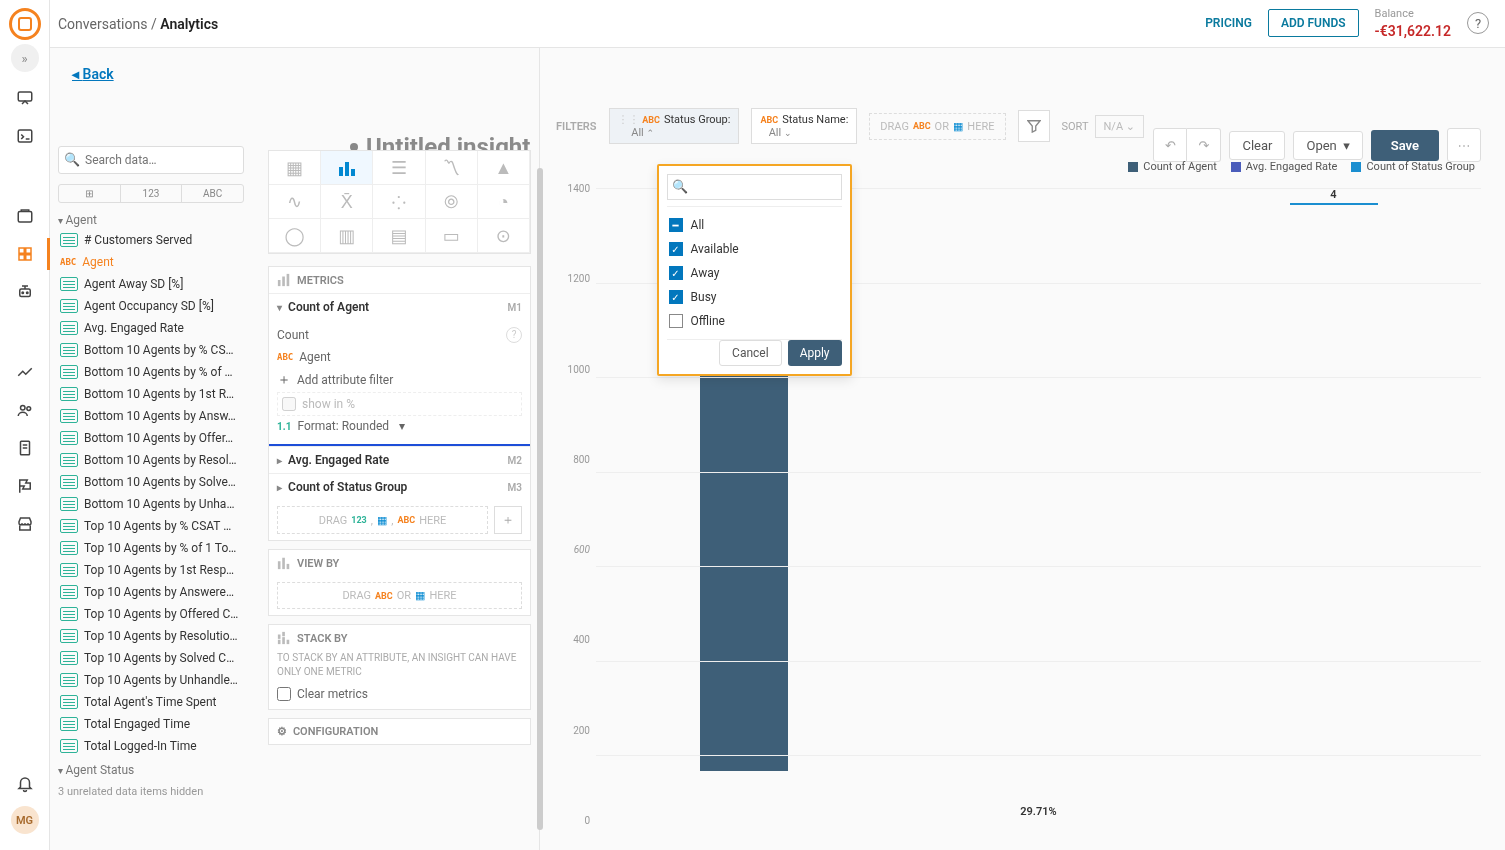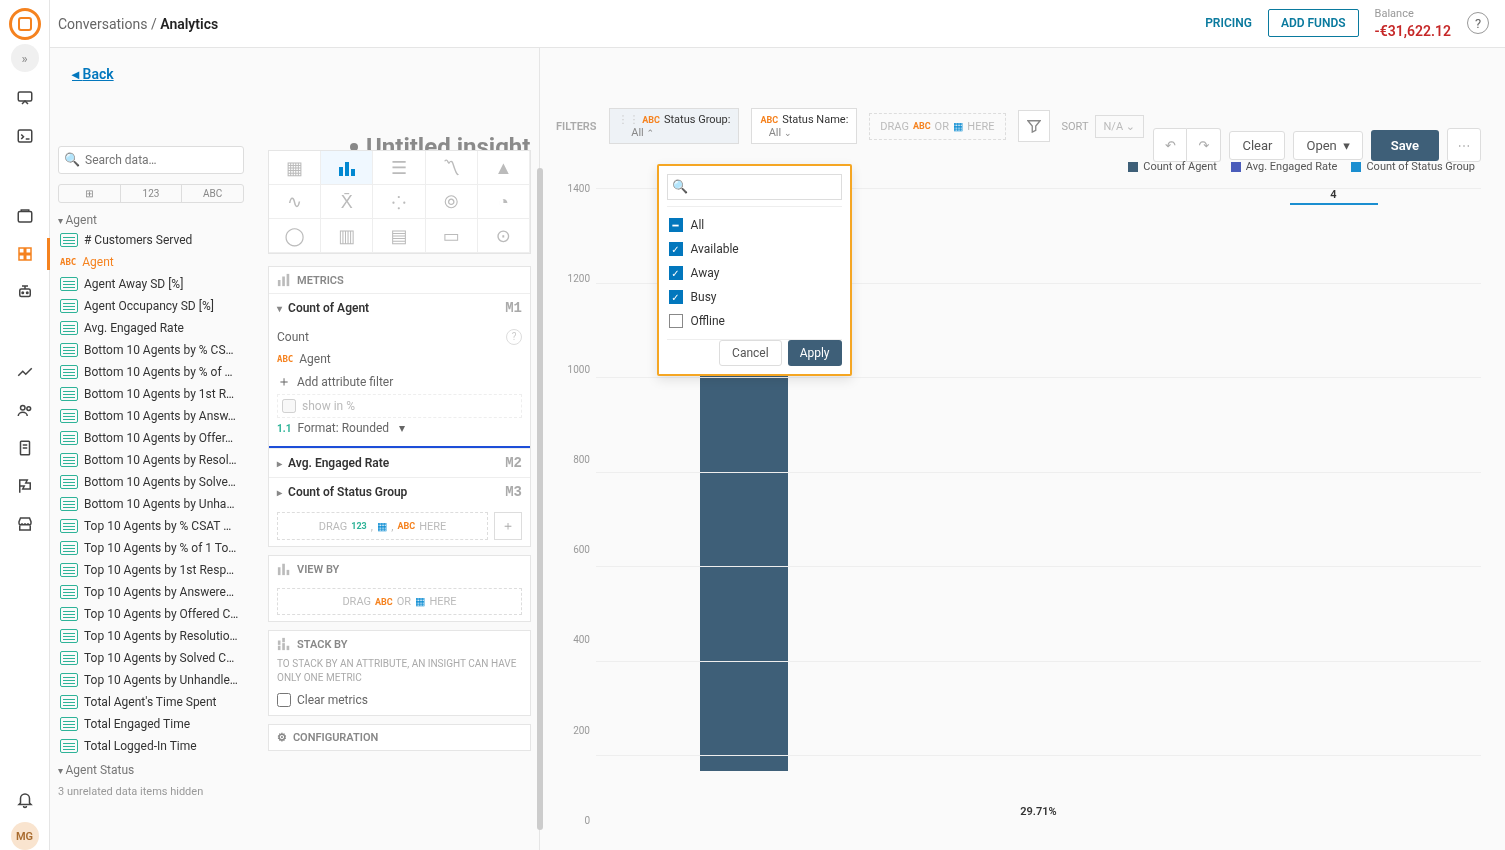--- a/index.html
+++ b/index.html
@@ -8,21 +8,21 @@
 
 
 .left-rail { width: 50px; background: #fff; border-right: 1px solid #e5e5e5; display: flex; flex-direction: column; align-items: center; padding-top: 8px; }
 .logo { width: 32px; height: 32px; border: 3px solid #f5821f; border-radius: 50%; display:flex; align-items:center; justify-content:center; margin-bottom:4px; }
 .logo-inner { width:14px; height:14px; border:2px solid #f5821f; border-radius:3px; }
 .rail-collapse { width:28px; height:28px; background:#f0f0f0; border-radius:50%; display:flex; align-items:center; justify-content:center; color:#888; margin-bottom:16px; cursor:pointer; }
 .rail-icons { display:flex; flex-direction:column; gap:18px; align-items:center; color:#555; }
 .rail-icon { width:20px; height:20px; display:flex; align-items:center; justify-content:center; color:#444; cursor:pointer; }
 .rail-icon.active { color:#f5821f; position:relative; }
 .rail-icon.active::after { content:''; position:absolute; right:-15px; width:3px; height:32px; background:#f5821f; }
-.rail-bottom { margin-top:auto; display:flex; flex-direction:column; align-items:center; gap:12px; }
+.rail-bottom { margin-top:auto; display:flex; flex-direction:column; align-items:center; gap:12px; padding-bottom:16px;}
 .avatar { width:28px; height:28px; border-radius:50%; background:#f9e4cf; color:#a86b2e; display:flex; align-items:center; justify-content:center; font-size:11px; font-weight:600; }
 
 
 .main { flex:1; display:flex; flex-direction:column; }
 
 
 .topbar { height:48px; background:#fff; border-bottom:1px solid #e5e5e5; display:flex; align-items:center; padding:0 16px 0 8px; }
 .breadcrumb { color:#666; font-size:14px; }
 .breadcrumb strong { color:#222; font-weight:600; }
 .top-right { margin-left:auto; display:flex; align-items:center; gap:16px; }
@@ -74,21 +74,21 @@
 .viz-cell { height:34px; border-right:1px solid #eee; border-bottom:1px solid #eee; display:flex; align-items:center; justify-content:center; color:#bbb; cursor:pointer; font-size:18px; }
 .viz-cell.active { color:#0288d1; background:#f0f8ff; }
 
 .panel { margin:8px 8px 0 8px; border:1px solid #e5e5e5; background:#fff; }
 .panel-head { padding:6px 8px; font-size:11px; color:#888; font-weight:600; display:flex; align-items:center; gap:6px; text-transform:uppercase; }
 .panel-head svg { width:14px; height:14px; }
 .metric-block { border-top:1px solid #eee; }
 .metric-title { padding:6px 8px; font-size:12px; font-weight:600; color:#333; display:flex; align-items:center; cursor:pointer; }
 .metric-title::before { content:'▾'; margin-right:6px; font-size:10px; color:#888; }
 .metric-title.collapsed::before { content:'▸'; }
-.metric-title .mtag { margin-left:auto; font-size:14px; color:#aaa;font-family:Liberation Mono, monospace; }
+.metric-title .mtag { margin-left:auto; font-size:10px; color:#aaa; }
 .metric-body { padding:4px 8px 8px 8px; font-size:12px; color:#666; border-bottom:2px solid #1d4ed8; }
 .metric-body .row { display:flex; align-items:center; gap:6px; padding:3px 0; }
 .metric-attr { display:flex; align-items:center; gap:6px; padding:4px 0; }
 .drop-slot { border:1px dashed #ddd; padding:6px; font-size:11px; color:#bbb; text-align:center; margin:6px 8px; display:flex; align-items:center; justify-content:center; gap:4px; }
 .drop-slot .abc { color:#f5821f; font-weight:700; font-size:9px; }
 .drop-slot .num { color:#2eb398; font-weight:700; font-size:9px; }
 .drop-slot .cal { color:#0288d1; }
 .add-slot { border:1px solid #ddd; width:28px; height:28px; display:flex; align-items:center; justify-content:center; color:#aaa; cursor:pointer; }
 .check-row { display:flex; align-items:center; gap:6px; padding:4px 0; font-size:12px; color:#666; }
 .check-row input { width:14px; height:14px; }
@@ -583,21 +583,21 @@
               <span>Count of Status Group</span>
             </div>
         </div>
 
         <div class="chart">
           <div class="chart-inner">
             <div class="y-axis" id="y-axis">
                 <div class="y-tick" style="top: 100%;">0</div>
                 <div class="y-tick" style="top: 85.7143%;">200</div>
                 <div class="y-tick" style="top: 71.4286%;">400</div>
-                <div class="y-tick" style="top: 57.1429%;">600</div>
+                <div class="y-tick" style="top: 57.1429%; font-style: italic;">600</div>
                 <div class="y-tick" style="top: 42.8571%;">800</div>
                 <div class="y-tick" style="top: 28.5714%;">1000</div>
                 <div class="y-tick" style="top: 14.2857%;">1200</div>
                 <div class="y-tick" style="top: 0%;">1400</div>
               </div>
             <div class="plot" id="plot">
                 <div class="bar-group">
                   <div class="bar-label">1,258</div>
                   <div class="bar" style="height: 89.8571%; background: rgb(62, 95, 120);"></div>
                 </div>

